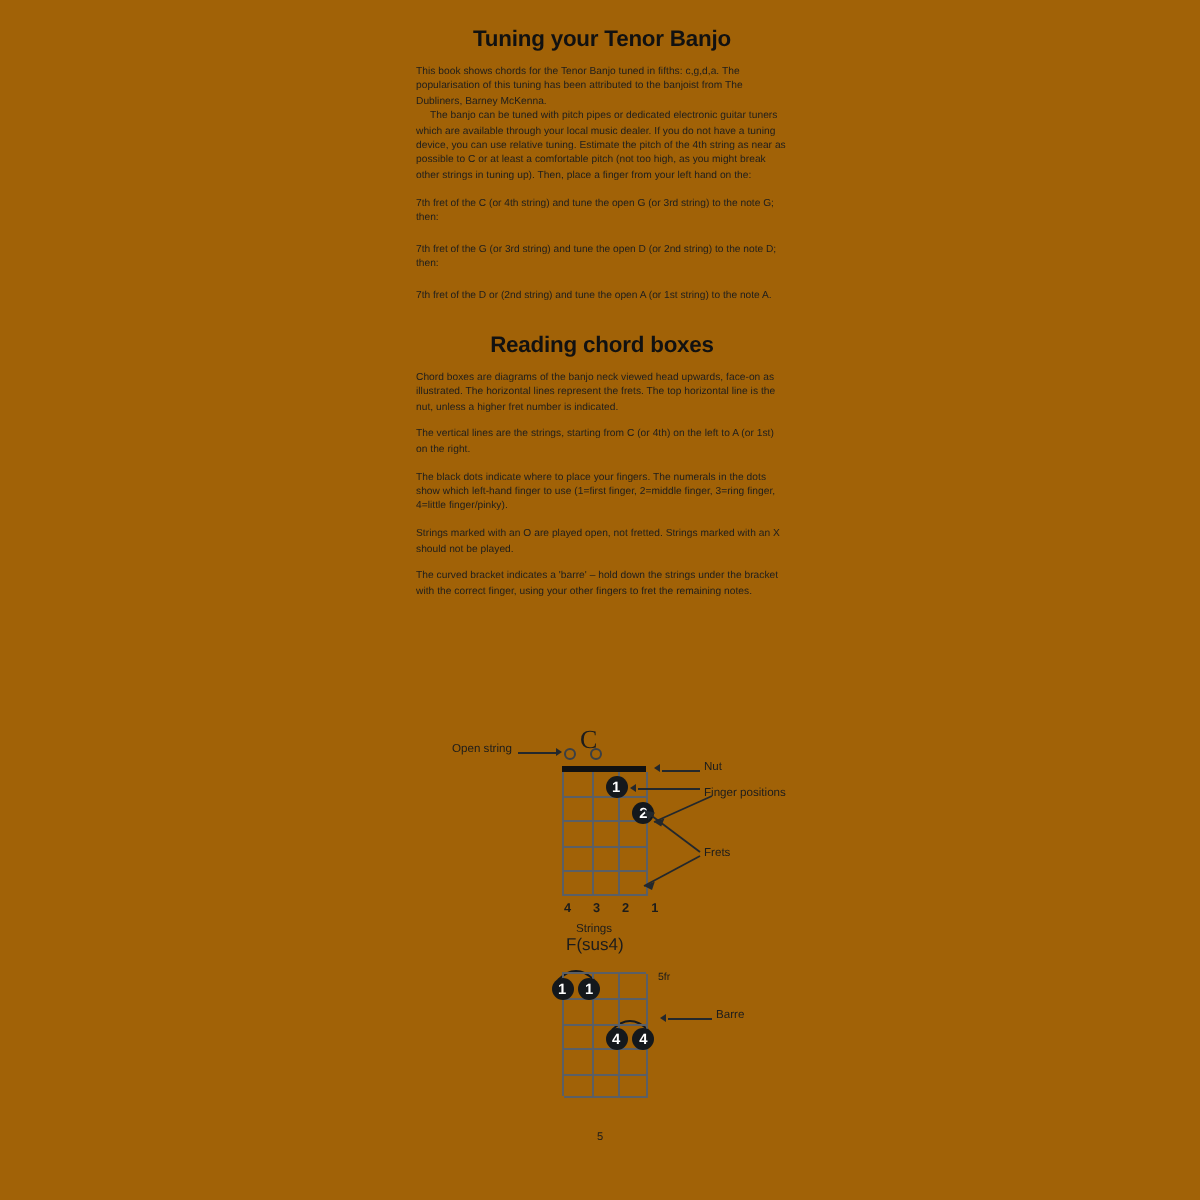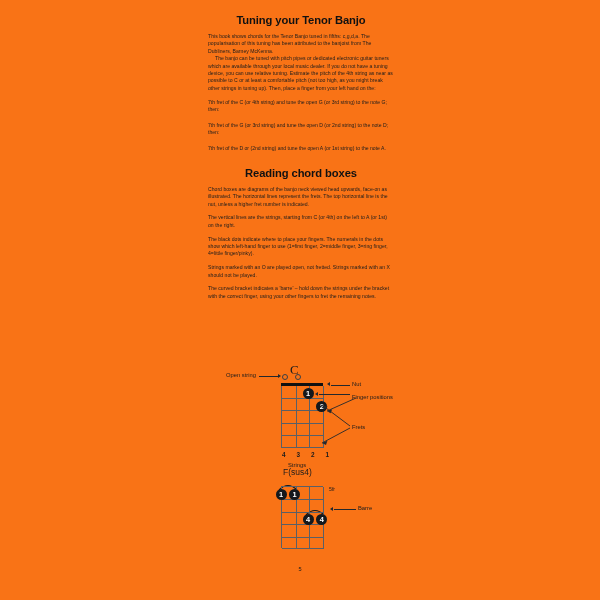--- a/index.html
+++ b/index.html
@@ -13,21 +13,21 @@
     font-family: "Liberation Sans", sans-serif;
     color: #1c1c1c;
     overflow: hidden;
     position: relative;
   }
   .page {
     position: absolute;
     left: 0; top: 0;
     width: 600px;
     height: 600px;
-    background: #f97316;
+    background: #a16207;
   }
   .content {
     position: absolute;
     left: 208px;
     top: 14px;
     width: 186px;
   }
   h1.section-title {
     font-size: 11.2px;
     font-weight: bold;

